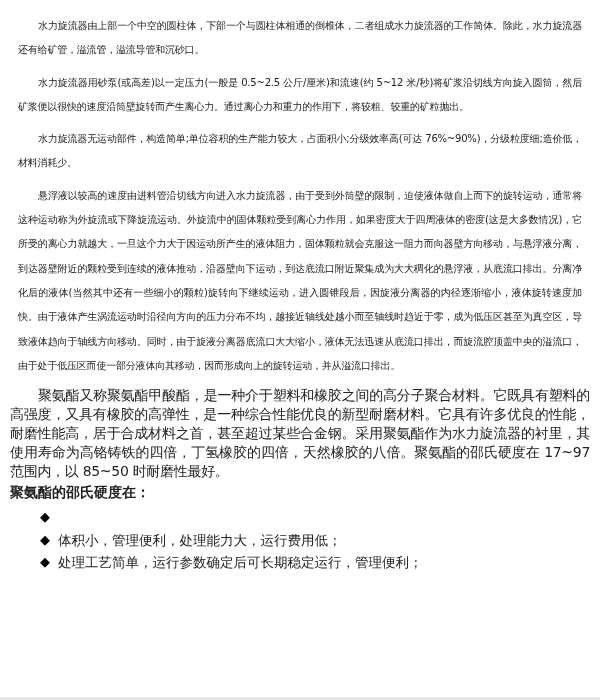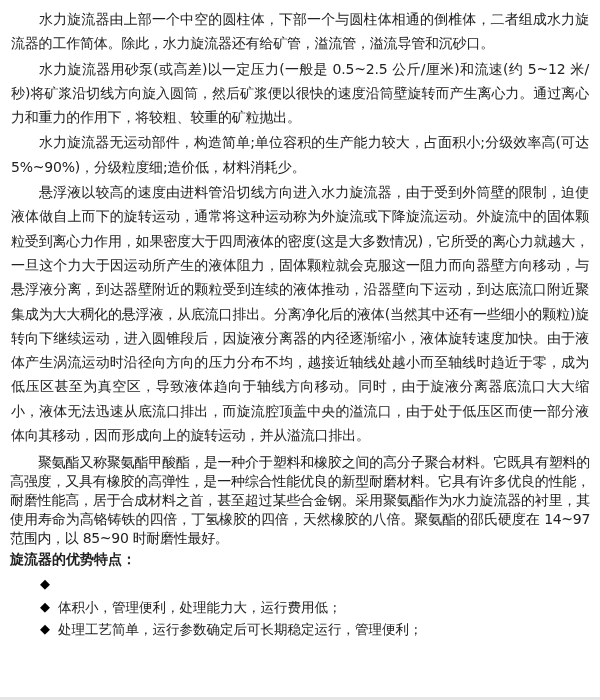--- a/index.html
+++ b/index.html
@@ -2,21 +2,21 @@
 <html><head>
   <meta charset="utf-8">
   <style>
     html, body { margin: 0; padding: 0; background: #ffffff; }
     body {
       width: 600px; height: 700px; overflow: hidden; position: relative;
       font-family: "DejaVu Sans", sans-serif; color: #222;
     }
     .page { padding: 6px 10px 0 10px; }
     .para {
-      font-size: 14px; line-height: 24.3px; margin: 1px;
+      font-size: 10px; line-height: 24.3px; margin: 8px;
       text-indent: 2em; text-align: justify; letter-spacing: -0.2px;
     }
     .para2 {
       font-size: 14px; line-height: 19px; margin: 6px 0 0 0;
       text-indent: 2em; text-align: justify; letter-spacing: -0.3px;
     }
     .heading {
       font-size: 14px; font-weight: bold; margin: 1px 0 4px 0; line-height: 20px;
       font-family: "DejaVu Serif", serif;
     }
@@ -28,24 +28,24 @@
     .bottom-bar {
       position: absolute; left: 0; right: 0; bottom: 0; height: 3px; background: #e5e5e5;
     }
   </style>
 </head>
 <body>
 
 <div class="page">
   <p class="para">水力旋流器由上部一个中空的圆柱体，下部一个与圆柱体相通的倒椎体，二者组成水力旋流器的工作简体。除此，水力旋流器还有给矿管，溢流管，溢流导管和沉砂口。</p>
   <p class="para">水力旋流器用砂泵(或高差)以一定压力(一般是 0.5~2.5 公斤/厘米)和流速(约 5~12 米/秒)将矿浆沿切线方向旋入圆筒，然后矿浆便以很快的速度沿筒壁旋转而产生离心力。通过离心力和重力的作用下，将较粗、较重的矿粒抛出。</p>
-  <p class="para">水力旋流器无运动部件，构造简单;单位容积的生产能力较大，占面积小;分级效率高(可达 5%~90%)，分级粒度细;造价低，材料消耗少。</p>
+  <p class="para">水力旋流器无运动部件，构造简单;单位容积的生产能力较大，占面积小;分级效率高(可达 76%~90%)，分级粒度细;造价低，材料消耗少。</p>
   <p class="para">悬浮液以较高的速度由进料管沿切线方向进入水力旋流器，由于受到外筒壁的限制，迫使液体做自上而下的旋转运动，通常将这种运动称为外旋流或下降旋流运动。外旋流中的固体颗粒受到离心力作用，如果密度大于四周液体的密度(这是大多数情况)，它所受的离心力就越大，一旦这个力大于因运动所产生的液体阻力，固体颗粒就会克服这一阻力而向器壁方向移动，与悬浮液分离，到达器壁附近的颗粒受到连续的液体推动，沿器壁向下运动，到达底流口附近聚集成为大大稠化的悬浮液，从底流口排出。分离净化后的液体(当然其中还有一些细小的颗粒)旋转向下继续运动，进入圆锥段后，因旋液分离器的内径逐渐缩小，液体旋转速度加快。由于液体产生涡流运动时沿径向方向的压力分布不均，越接近轴线处越小而至轴线时趋近于零，成为低压区甚至为真空区，导致液体趋向于轴线方向移动。同时，由于旋液分离器底流口大大缩小，液体无法迅速从底流口排出，而旋流腔顶盖中央的溢流口，由于处于低压区而使一部分液体向其移动，因而形成向上的旋转运动，并从溢流口排出。</p>
-  <p class="para2">聚氨酯又称聚氨酯甲酸酯，是一种介于塑料和橡胶之间的高分子聚合材料。它既具有塑料的高强度，又具有橡胶的高弹性，是一种综合性能优良的新型耐磨材料。它具有许多优良的性能，耐磨性能高，居于合成材料之首，甚至超过某些合金钢。采用聚氨酯作为水力旋流器的衬里，其使用寿命为高铬铸铁的四倍，丁氢橡胶的四倍，天然橡胶的八倍。聚氨酯的邵氏硬度在 14~97 范围内，以 85~90 时耐磨性最好。</p>
-  <div class="heading">旋流器的优势特点：</div>
+  <p class="para2">聚氨酯又称聚氨酯甲酸酯，是一种介于塑料和橡胶之间的高分子聚合材料。它既具有塑料的高强度，又具有橡胶的高弹性，是一种综合性能优良的新型耐磨材料。它具有许多优良的性能，耐磨性能高，居于合成材料之首，甚至超过某些合金钢。采用聚氨酯作为水力旋流器的衬里，其使用寿命为高铬铸铁的四倍，丁氢橡胶的四倍，天然橡胶的八倍。聚氨酯的邵氏硬度在 17~97 范围内，以 85~50 时耐磨性最好。</p>
+  <div class="heading">聚氨酯的邵氏硬度在：</div>
   <ul class="adv">
     <li>
         <span class="bullet">◆</span>
       </li>
     <li>
         <span class="bullet">◆</span>
         <span>体积小，管理便利，处理能力大，运行费用低；</span>
       </li>
     <li>
         <span class="bullet">◆</span>

